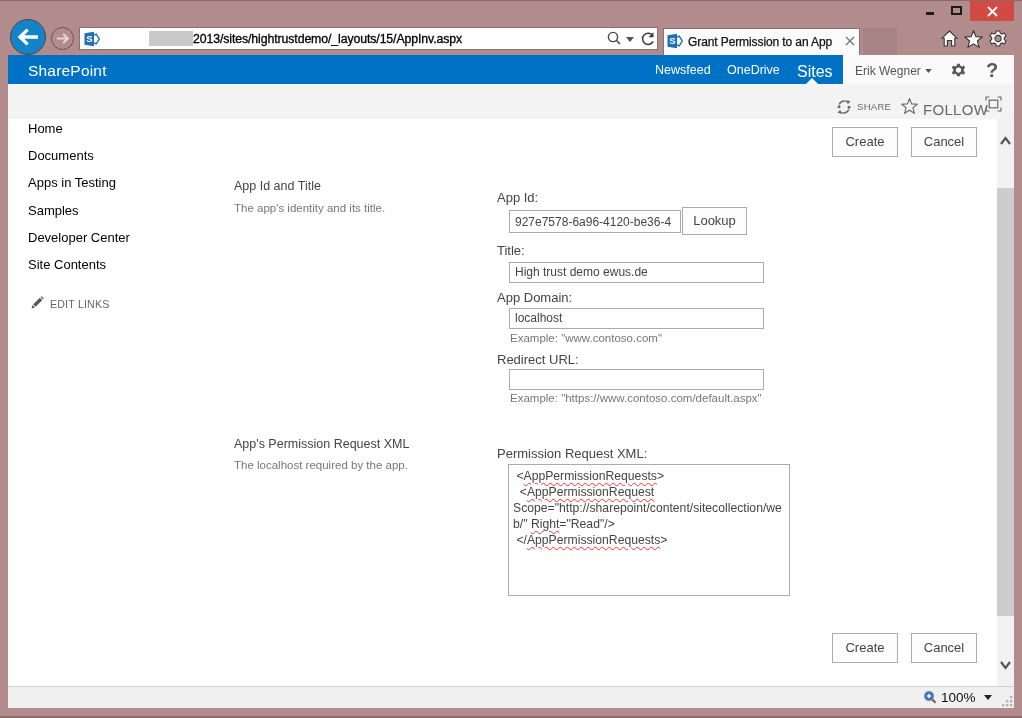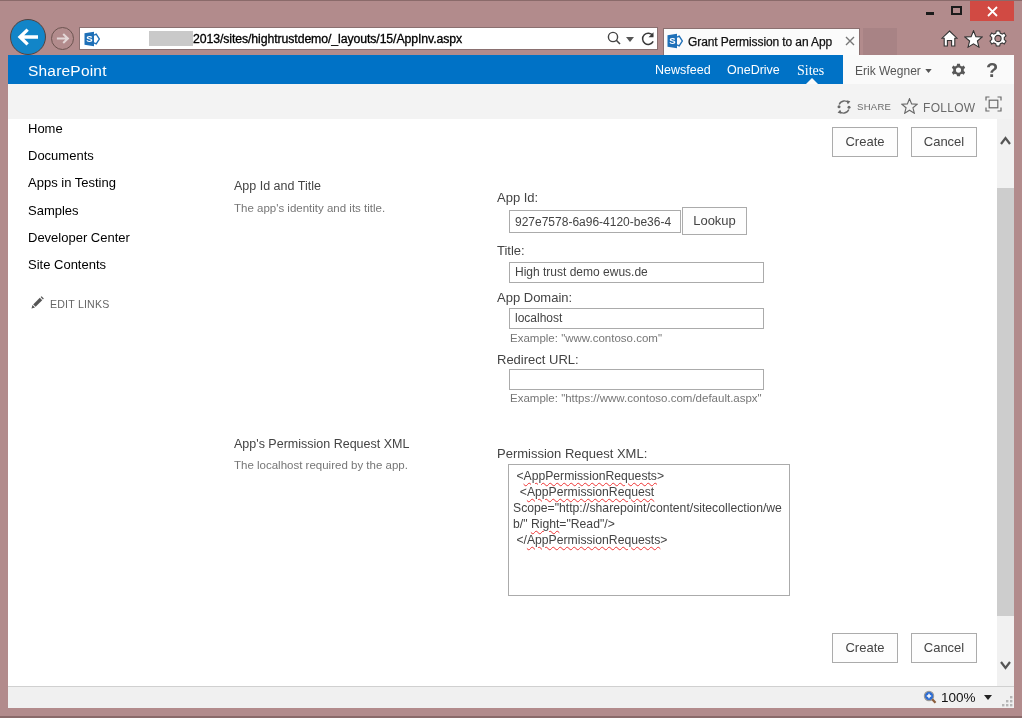--- a/index.html
+++ b/index.html
@@ -82,21 +82,21 @@
  <path d="M7.3 1 L10.7 1 L11.2 3.2 L13.3 4.1 L15.3 2.9 L17 5.8 L15.3 7.4 L15.3 9.6 L17 11.2 L15.3 14.1 L13.3 12.9 L11.2 13.8 L10.7 16 L7.3 16 L6.8 13.8 L4.7 12.9 L2.7 14.1 L1 11.2 L2.7 9.6 L2.7 7.4 L1 5.8 L2.7 2.9 L4.7 4.1 L6.8 3.2 Z"></path>
  <circle cx="9" cy="8.5" r="3.1" fill="#b28b8c"></circle>
  </g>
 </svg>
 
 <div class="abs" style="left:8px;top:55px;width:1006px;height:29px;background:#fafafa;"></div>
 <div class="abs" style="left:8px;top:55px;width:835px;height:29px;background:#0072c6;"></div>
 <div class="abs" style="left:28px;top:62px;font-size:15.5px;color:#fff;letter-spacing:0.2px;">SharePoint</div>
 <div class="abs" style="left:655px;top:63px;font-size:12.5px;color:#fff;">Newsfeed</div>
 <div class="abs" style="left:727px;top:63px;font-size:12.5px;color:#fff;">OneDrive</div>
-<div class="abs" style="left:797px;top:63px;font-size:14px;color:#fff;font-family:Liberation Serif, serif;">Sites</div>
+<div class="abs" style="left:797px;top:63px;font-size:16px;color:#fff;">Sites</div>
 <div class="abs" style="left:806px;top:78px;width:0;height:0;border-left:6px solid transparent;border-right:6px solid transparent;border-bottom:6px solid #fafafa;"></div>
 <div class="abs" style="left:855px;top:64px;font-size:12px;color:#555;">Erik Wegner</div>
 <svg class="abs" style="left:925px;top:69px;" width="7" height="4" viewBox="0 0 8 5">
     <path d="M0 0 L8 0 L4 5 Z" fill="#555"></path>
   </svg>
 <svg class="abs" style="left:951px;top:63px;" width="15" height="15" viewBox="0 0 18 18">
  <g fill="#585858">
  <path d="M7.3 1 L10.7 1 L11.2 3.2 L13.3 4.1 L15.3 2.9 L17 5.8 L15.3 7.4 L15.3 9.6 L17 11.2 L15.3 14.1 L13.3 12.9 L11.2 13.8 L10.7 16 L7.3 16 L6.8 13.8 L4.7 12.9 L2.7 14.1 L1 11.2 L2.7 9.6 L2.7 7.4 L1 5.8 L2.7 2.9 L4.7 4.1 L6.8 3.2 Z"></path>
  <circle cx="9" cy="8.5" r="3.1" fill="#fafafa"></circle>
  </g>
@@ -111,21 +111,21 @@
  </g>
  <circle cx="3.0" cy="7.8" r="1.5" fill="#696969"></circle>
  <circle cx="13.0" cy="8.2" r="1.5" fill="#696969"></circle>
  <path d="M10.6 1.2 L14.4 2.2 L11.6 5.2 Z" fill="#696969"></path>
  <path d="M5.4 14.8 L1.6 13.8 L4.4 10.8 Z" fill="#696969"></path>
 </svg>
 <div class="abs" style="left:857px;top:101px;font-size:9.5px;color:#696969;letter-spacing:0.3px;">SHARE</div>
 <svg class="abs" style="left:901px;top:98px;" width="17" height="16" viewBox="0 0 19 18">
     <path d="M9.5 0.8 L11.9 6.6 L18.2 7 L13.4 11 L14.9 17.1 L9.5 13.8 L4.1 17.1 L5.6 11 L0.8 7 L7.1 6.6 Z" fill="none" stroke="#696969" stroke-width="1.3"></path>
   </svg>
-<div class="abs" style="left:923px;top:101px;font-size:12px;color:#696969;letter-spacing:0.3px;text-align:right;">FOLLOW</div>
+<div class="abs" style="left:923px;top:101px;font-size:15px;color:#696969;letter-spacing:0.3px;text-align:right;">FOLLOW</div>
 <svg class="abs" style="left:985px;top:96px;" width="17" height="16" viewBox="0 0 17 16">
  <g fill="none" stroke="#696969" stroke-width="1.2">
  <path d="M1 4.5 L1 1 L4.5 1"></path>
       <path d="M12.5 1 L16 1 L16 4.5"></path>
       <path d="M16 11.5 L16 15 L12.5 15"></path>
       <path d="M4.5 15 L1 15 L1 11.5"></path>
  <rect x="4.2" y="4.2" width="8.6" height="7.6"></rect>
  </g>
 </svg>
 

